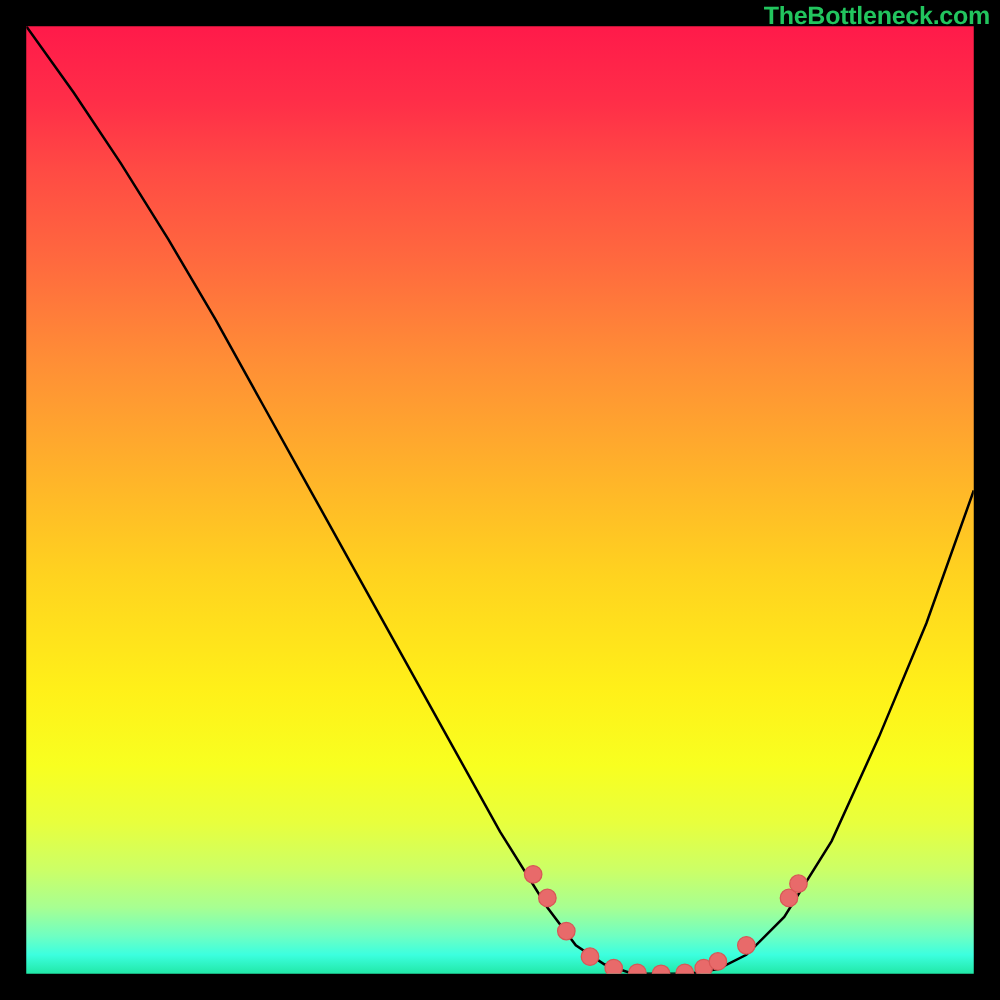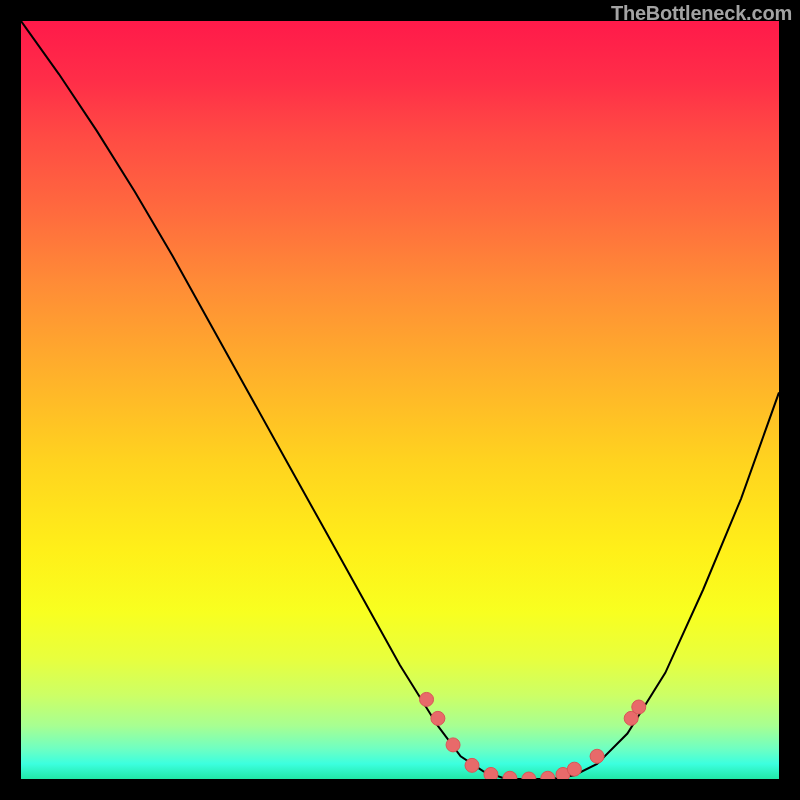--- a/index.html
+++ b/index.html
@@ -40,21 +40,21 @@
     top: 0;
     width: 758px;
     height: 758px;
   }
   .attribution {
     position: absolute;
     top: 2px;
     right: 8px;
     font-size: 20px;
     font-weight: 600;
-    color: #a3a3a3;
+    color: #22c55e;
     letter-spacing: -0.2px;
   }
 </style>
 </head>
 <body>
 
 <div class="frame">
   <svg class="plot" viewBox="0 0 758 758" preserveAspectRatio="none">
     <path id="curve-path" fill="none" stroke-width="2" d="M0.00 0.00 L37.90 53.06 L75.80 109.91 L113.70 170.55 L151.60 234.98 L189.50 303.20 L227.40 371.42 L265.30 439.64 L303.20 507.86 L341.10 576.08 L379.00 644.30 L416.90 704.94 L439.64 735.26 L462.38 750.42 L485.12 758.00 L507.86 758.00 L530.60 758.00 L553.34 754.21 L576.08 742.84 L606.40 712.52 L644.30 651.88 L682.20 568.50 L720.10 477.54 L758.00 371.42" stroke="#000000"></path>
     <g id="markers">

